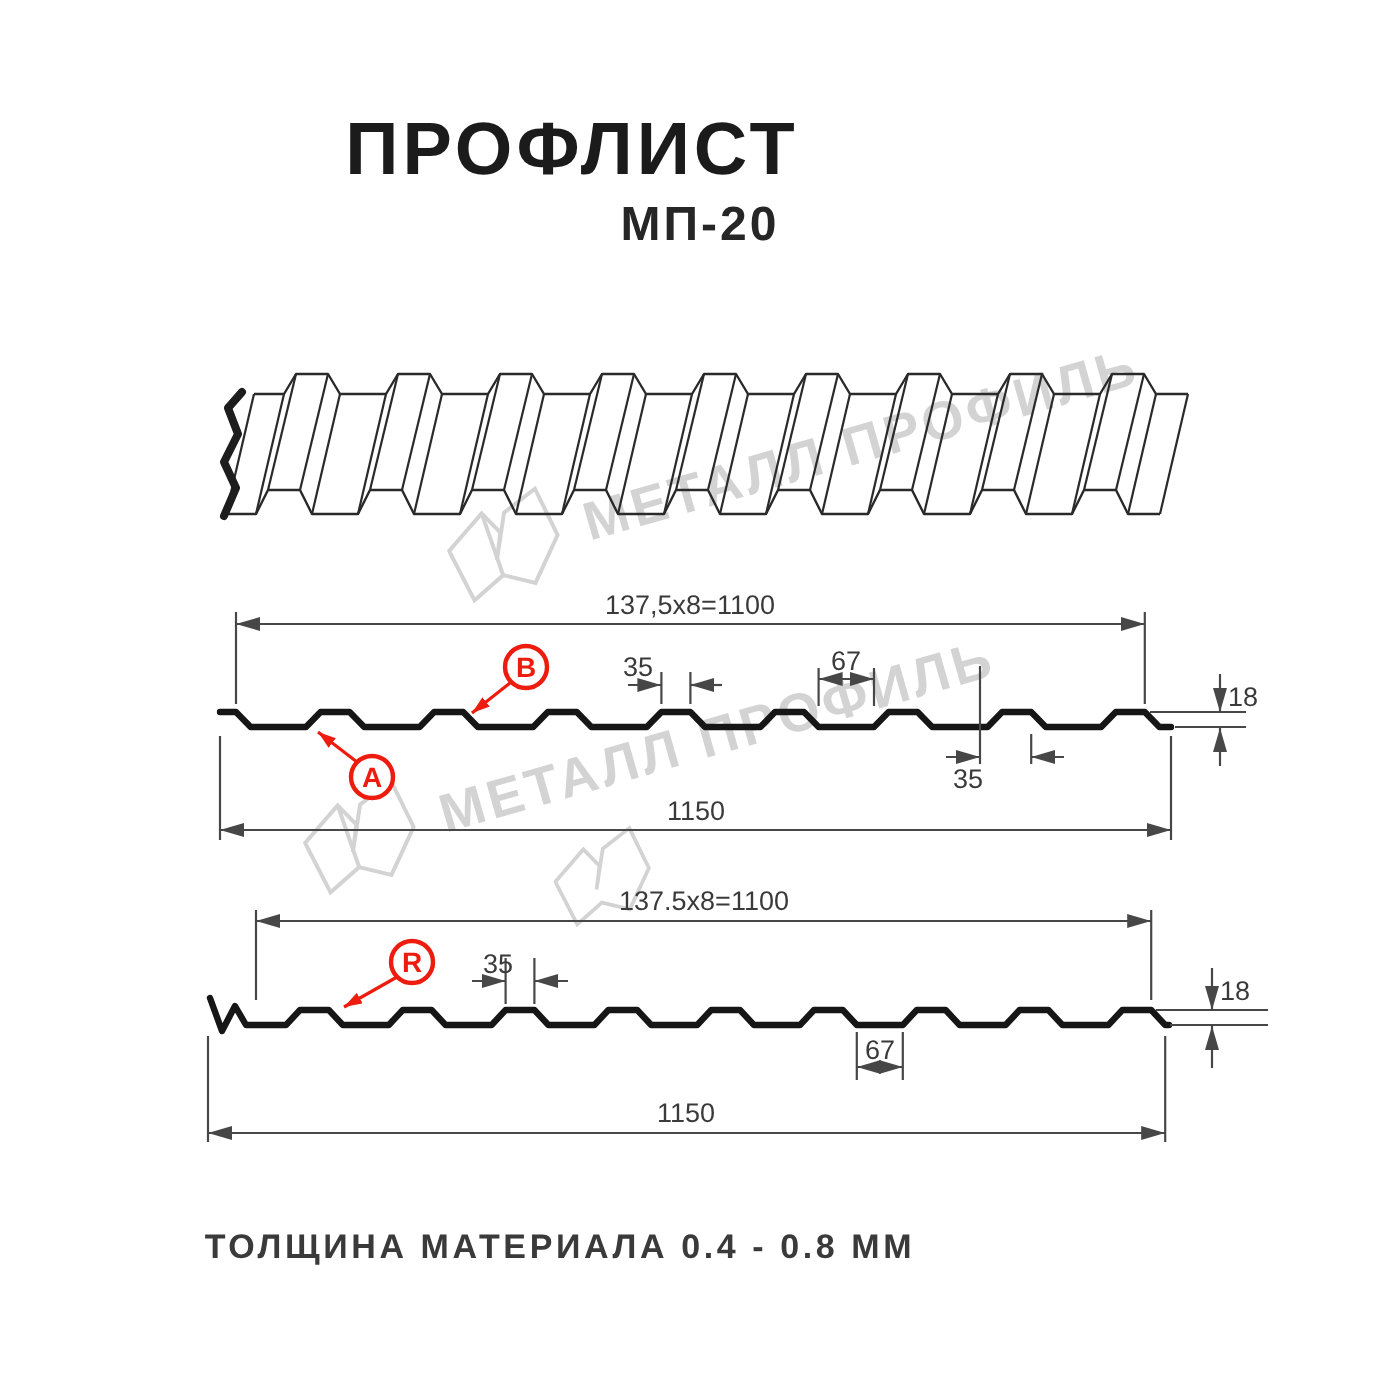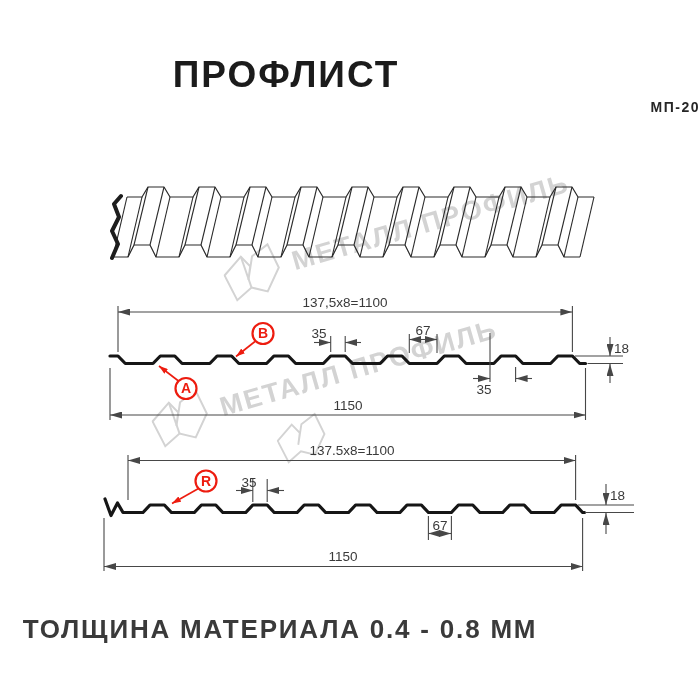--- a/index.html
+++ b/index.html
@@ -1,23 +1,23 @@
 <!DOCTYPE html>
 <html><head>
 <meta charset="utf-8">
 <style>
   html,body{margin:0;padding:0}
   body{width:700px;height:700px;background:#ffffff;position:relative;overflow:hidden;
        font-family:"Liberation Sans",sans-serif}
   .title{position:absolute;top:54px;left:0;width:572px;text-align:center;margin:0;
          font-size:37px;font-weight:800;letter-spacing:2px;color:#1b1b1b}
-  .subtitle{position:absolute;top:99px;left:0;width:700px;text-align:right;
-            font-size:14px;font-weight:600;letter-spacing:1.5px;color:#262626}
+  .subtitle{position:absolute;top:99px;left:0;width:700px;text-align:center;
+            font-size:24px;font-weight:600;letter-spacing:1.5px;color:#262626}
   .footer-note{position:absolute;top:614px;left:0;width:560px;text-align:center;
-               font-size:26px;font-weight:700;letter-spacing:1.8px;color:#3a3a3a}
+               font-size:17px;font-weight:700;letter-spacing:1.8px;color:#3a3a3a}
   .watermark{position:absolute;display:flex;align-items:center;gap:12px;
              transform-origin:0 0;color:#d3d3d3;white-space:nowrap;pointer-events:none}
   .watermark .wm-text{font-size:27px;font-weight:700;letter-spacing:2px}
   .wm1{left:218px;top:256px;transform:rotate(-16deg)}
   .wm2{left:146px;top:402px;transform:rotate(-16deg)}
   .wm3{left:272px;top:424px;transform:rotate(-16deg)}
   svg.drawing{position:absolute;left:0;top:0}
   .profile{fill:none;stroke:#161616;stroke-width:3.2px;stroke-linejoin:round;stroke-linecap:round}
   .dimline{stroke:#474747;stroke-width:1.1px;fill:none}
   .dim{font-size:13.5px;fill:#3a3a3a}

